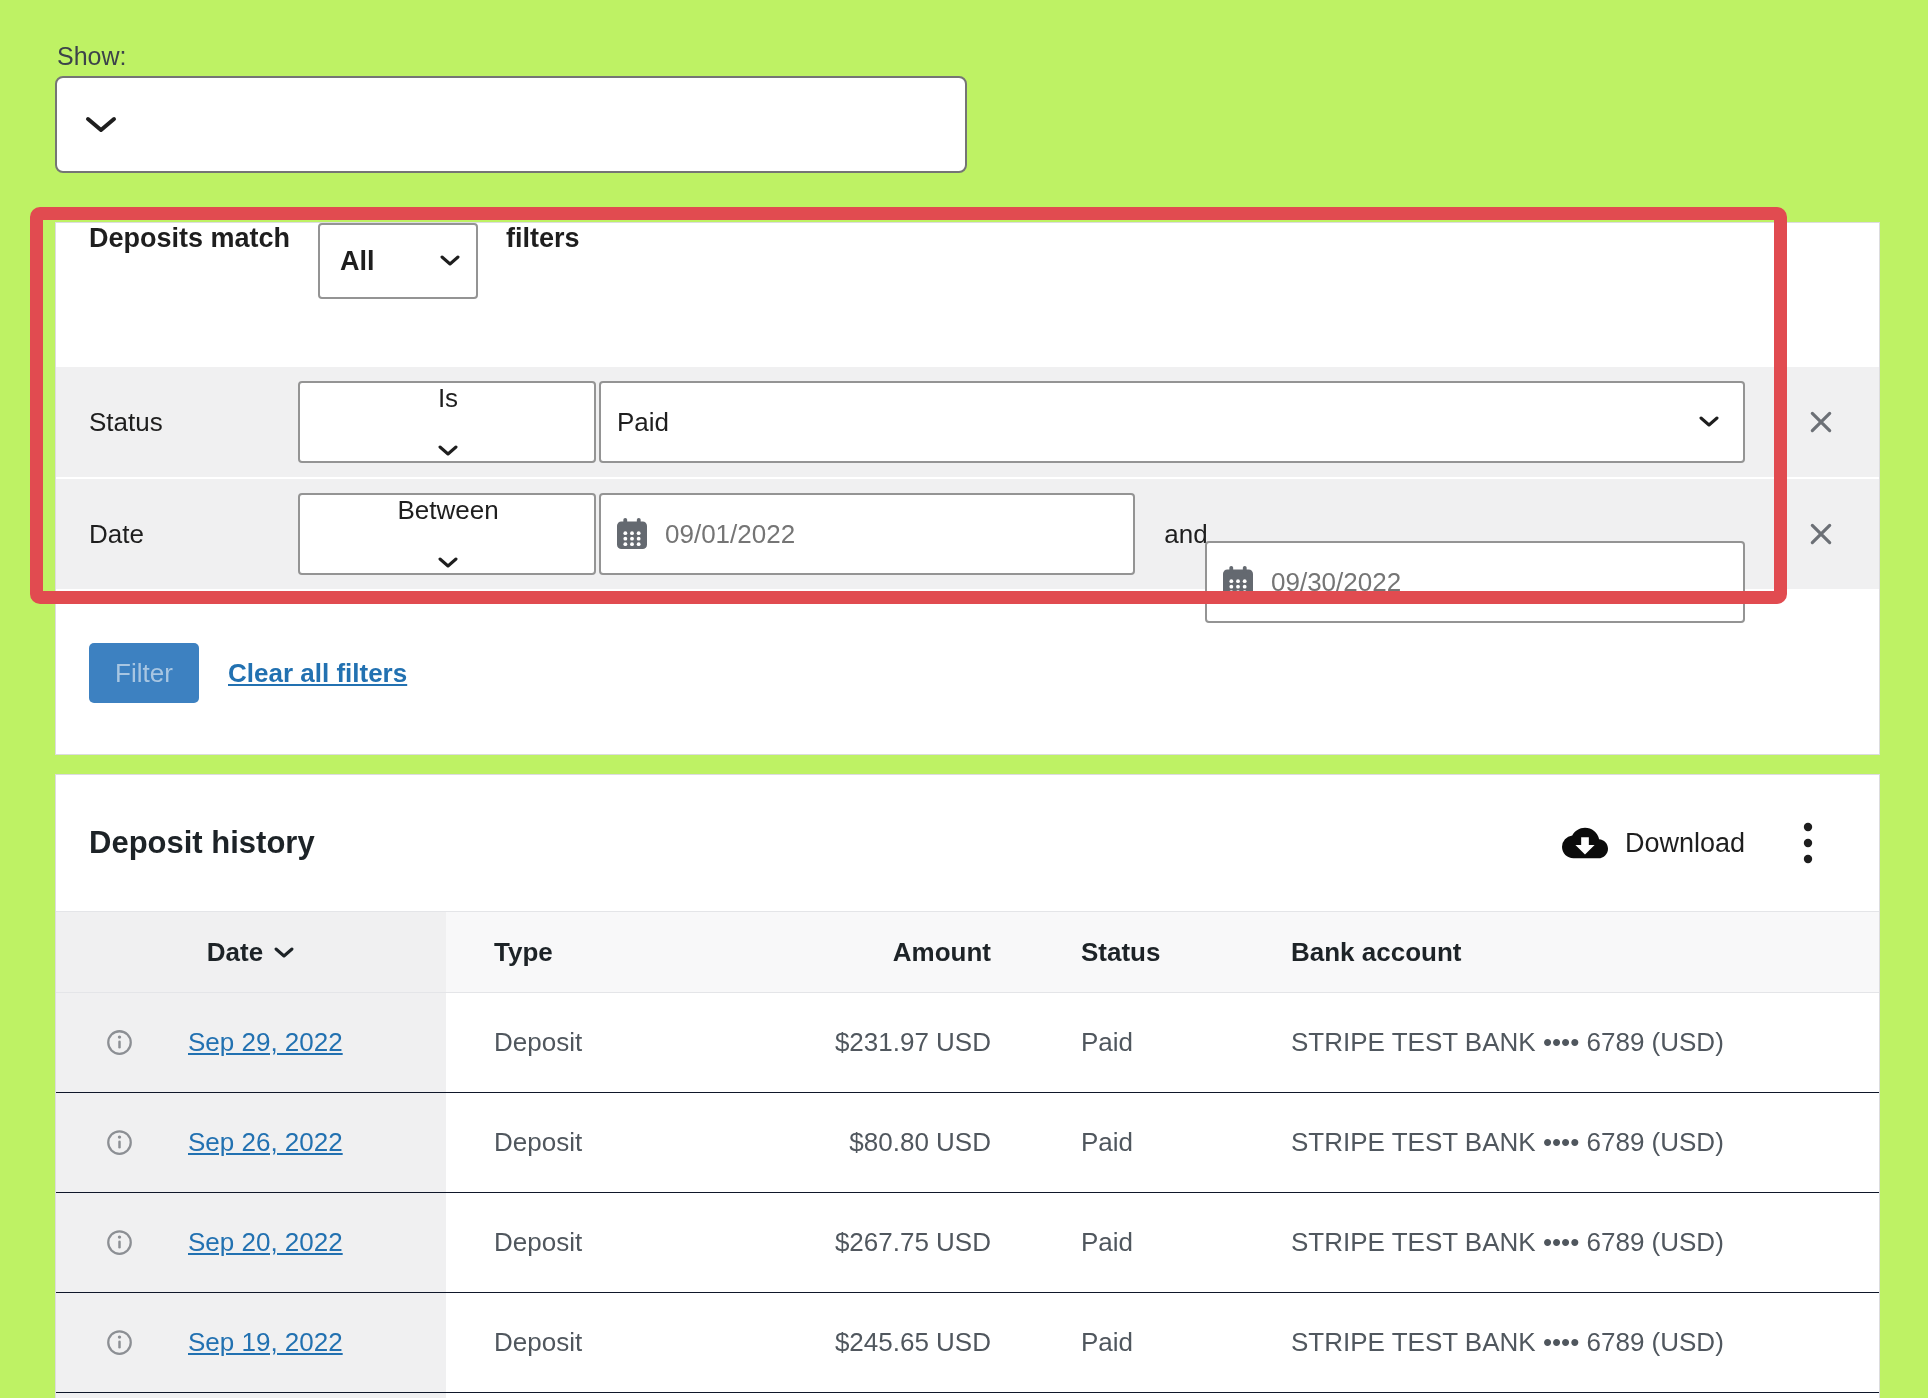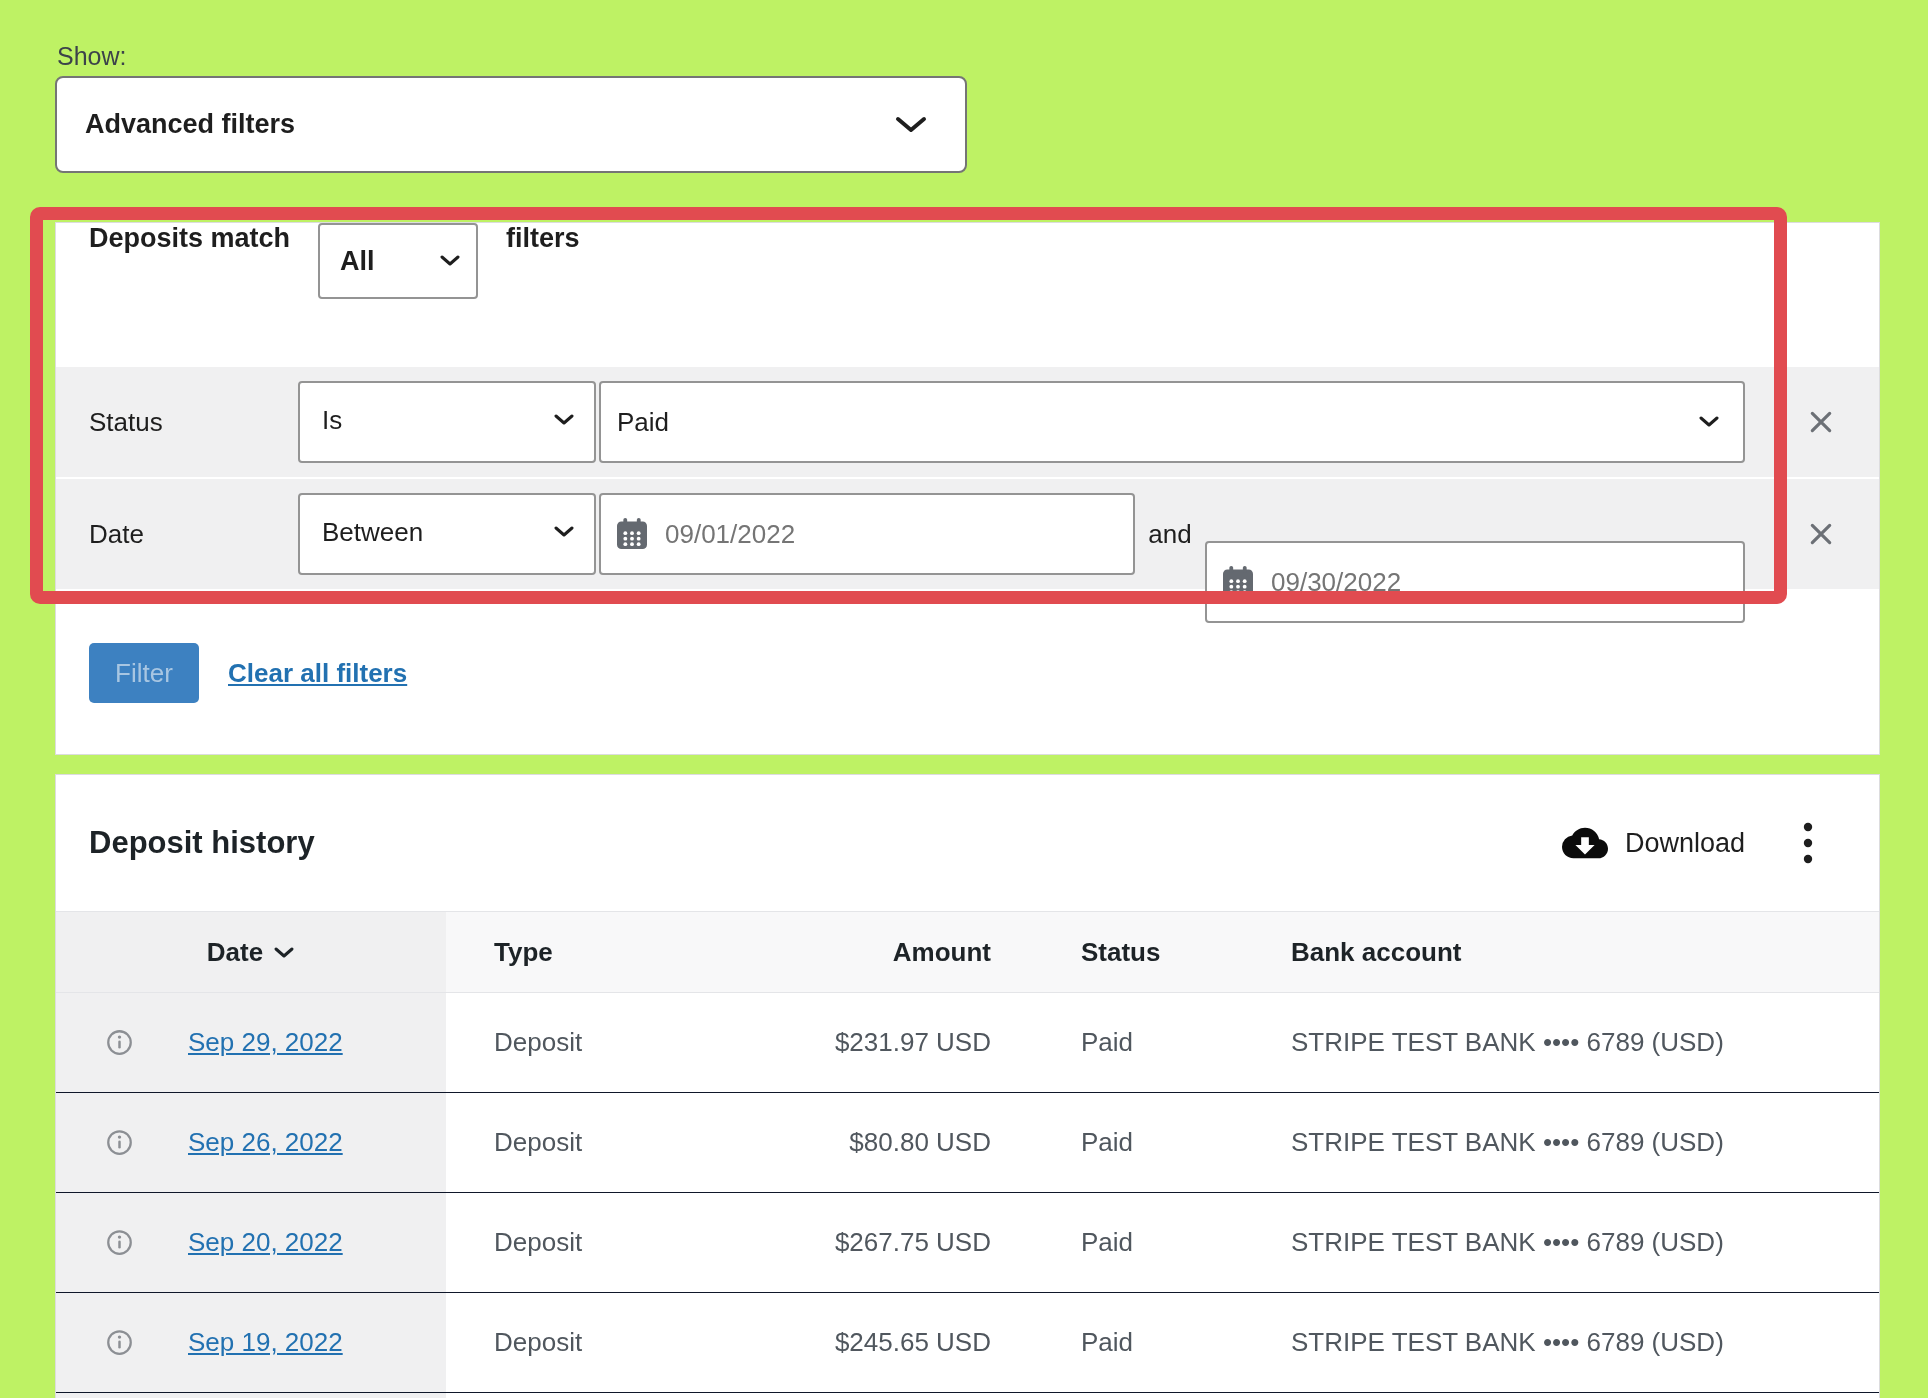--- a/index.html
+++ b/index.html
@@ -28,30 +28,30 @@
           display:flex;align-items:center;justify-content:space-between;cursor:pointer;}
   .match-select{width:160px;height:76px;margin:0 28px;padding:0 16px 0 20px;}
   .match-select .sel-text{font-size:27px;font-weight:bold;}
 
   .f-row{position:absolute;left:0;width:100%;height:110px;background:#f0f0f1;}
   .row-status{top:144px;}
   .row-date{top:256px;}
   .f-label{position:absolute;left:33px;top:0;height:110px;display:flex;align-items:center;
            font-size:26px;color:#1e1e1e;}
   .op-select{position:absolute;left:242px;top:14px;width:298px;height:82px;
-             padding:0 20px 4px 22px;font-size:26px;}
+             padding:0 20px 4px 22px;font-size:26px;flex-direction:column;}
   .val-select{position:absolute;left:543px;top:14px;width:1146px;height:82px;
               padding:0 24px 0 16px;font-size:26px;}
   .date-input{position:absolute;top:14px;height:82px;background:#fff;border:2px solid #949494;
               border-radius:4px;box-sizing:border-box;display:flex;align-items:center;gap:13px;
               padding-left:11px;font-size:26px;color:#757575;cursor:text;}
   .date-from{left:543px;width:536px;}
   .date-to{left:1149px;width:540px;margin-top:48px;}
   .and-label{position:absolute;left:1079px;top:0;width:70px;height:110px;display:flex;
-             align-items:center;justify-content:center;font-size:26px;color:#1e1e1e;}
+             align-items:center;justify-content:center;font-size:26px;color:#1e1e1e;padding-left:16px;}
   .remove-btn{position:absolute;left:1736px;top:0;width:58px;height:110px;display:flex;
               align-items:center;justify-content:center;background:none;border:none;cursor:pointer;}
 
   .filter-btn{position:absolute;left:33px;top:420px;width:110px;height:60px;background:#3d81c1;
               color:#a8c6e2;border:none;border-radius:5px;font-size:26px;
               font-family:"Liberation Sans",sans-serif;cursor:pointer;}
   .clear-link{position:absolute;left:172px;top:420px;height:60px;display:flex;align-items:center;
               font-size:26px;font-weight:bold;color:#2271b1;text-decoration:underline;cursor:pointer;}
 
   
@@ -89,21 +89,20 @@
   .cell-bank{left:1235px;}
 </style>
 </head>
 <body>
 
 <div class="page">
 
   <div class="show-label">Show:</div>
 
   <div class="adv-dd">
-    <span class="adv-dd-text">Advanced filters</span>
     <span style="display:flex;">
       <svg width="32" height="18" viewBox="0 0 32 18">
           <polyline points="3,3 16,14 29,3" fill="none" stroke="#1e1e1e" stroke-width="4" stroke-linecap="round" stroke-linejoin="round"></polyline>
         </svg>
     </span>
   </div>
 
   <div class="filter-card">
 
     <div class="match-row">

